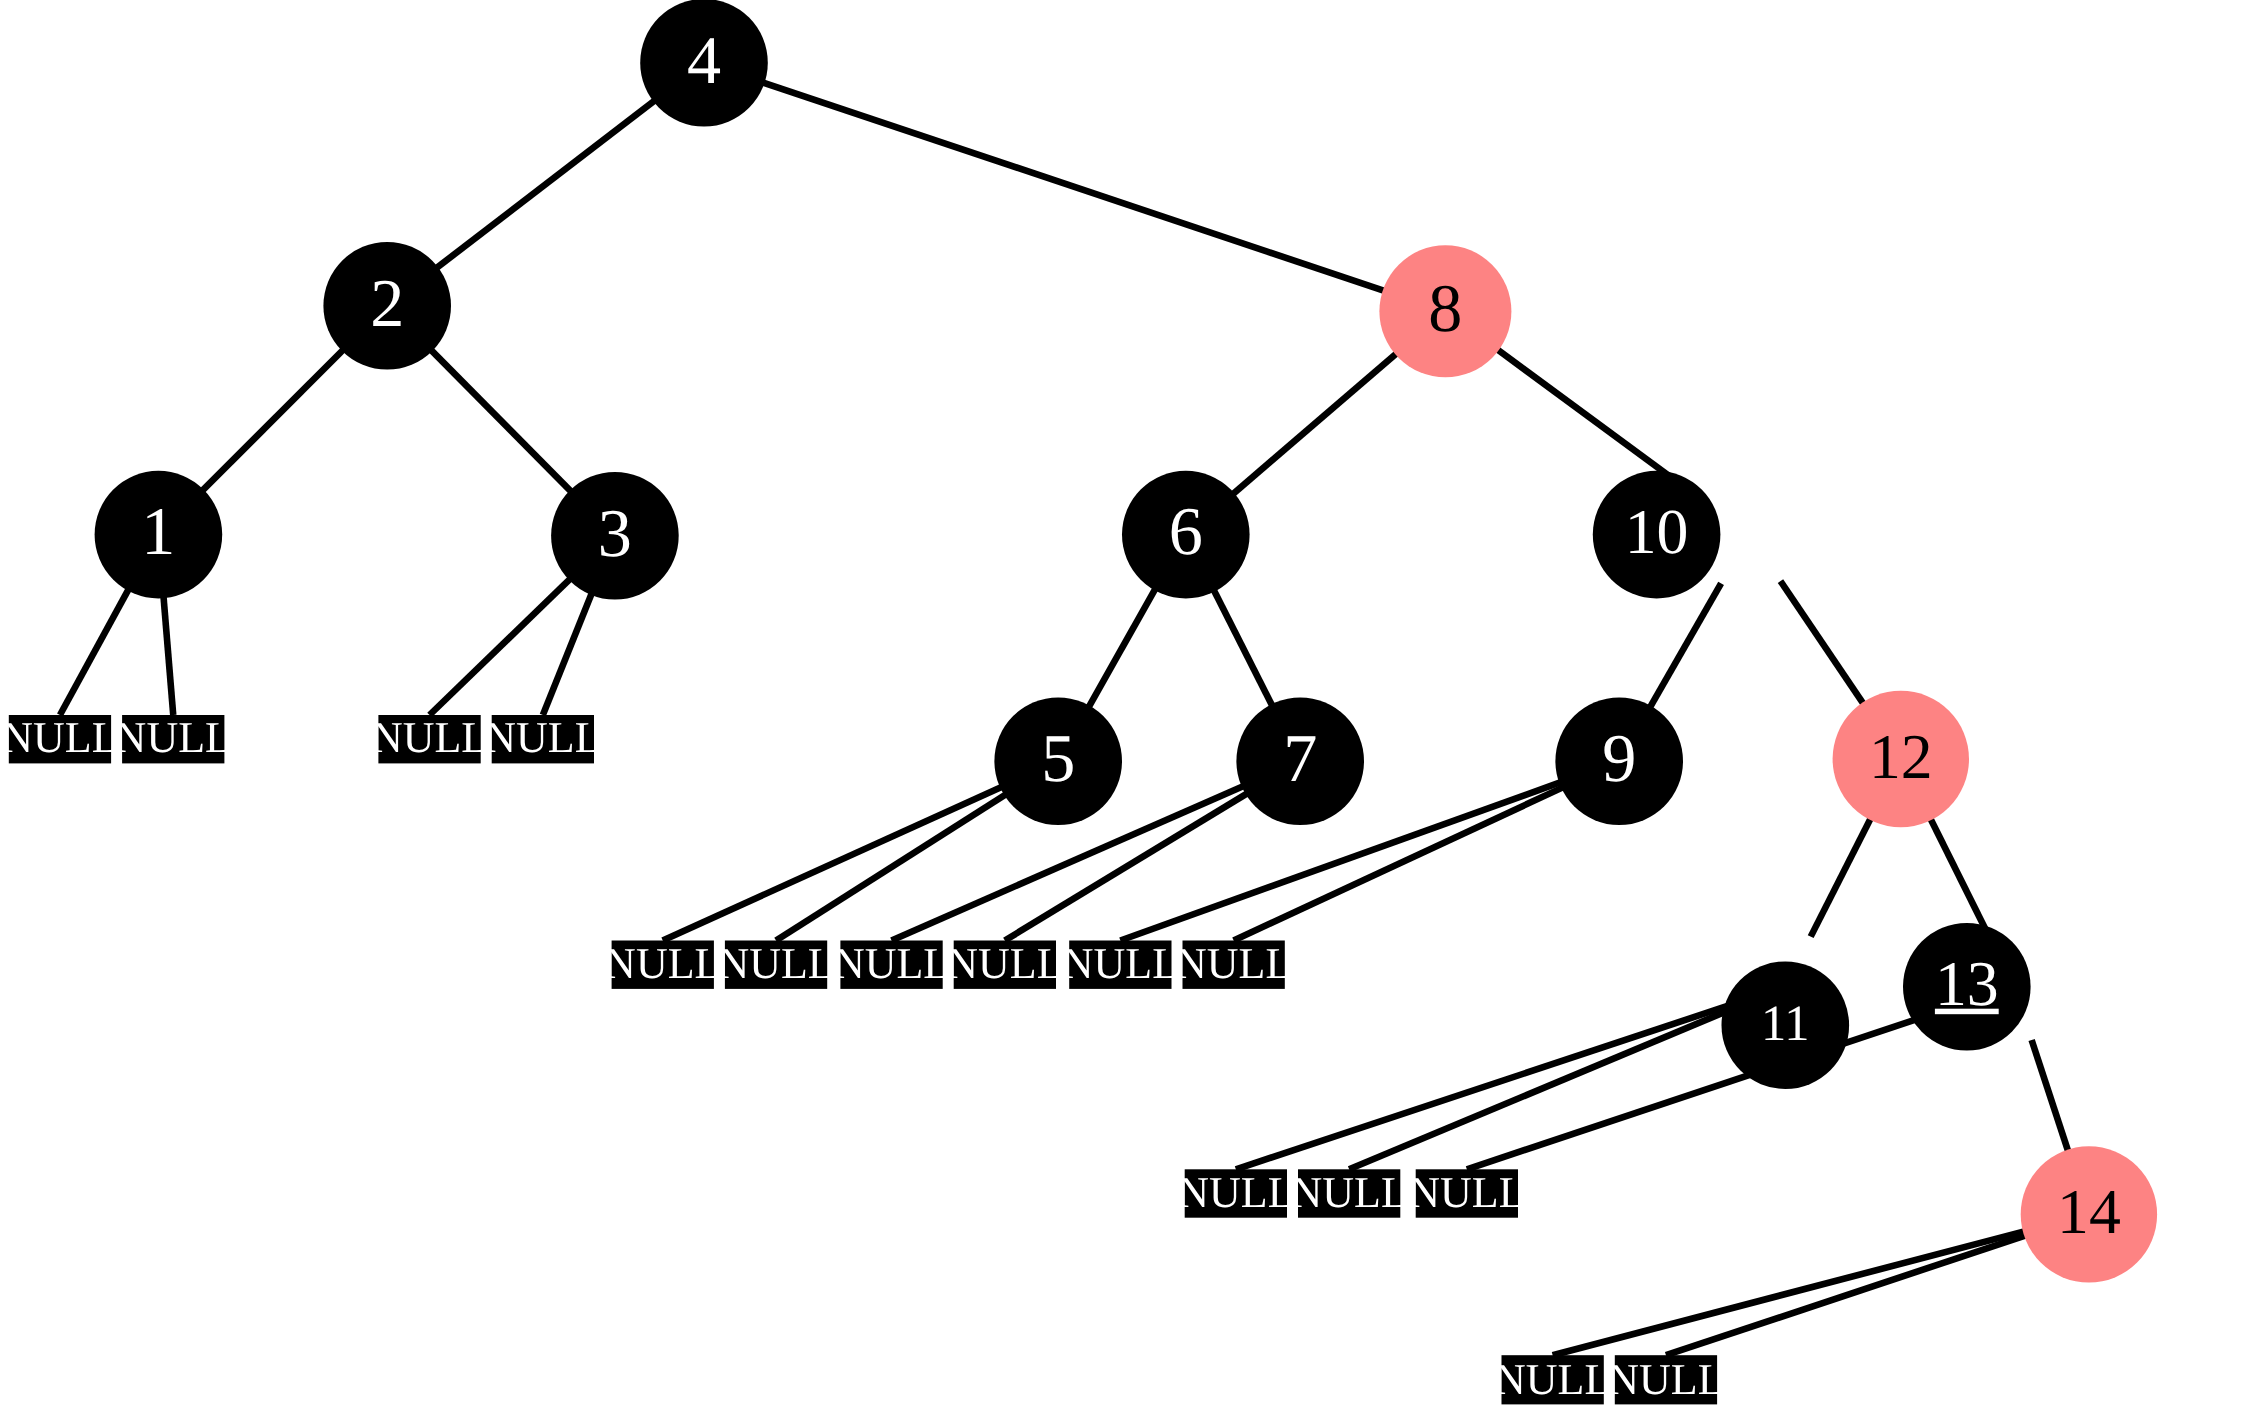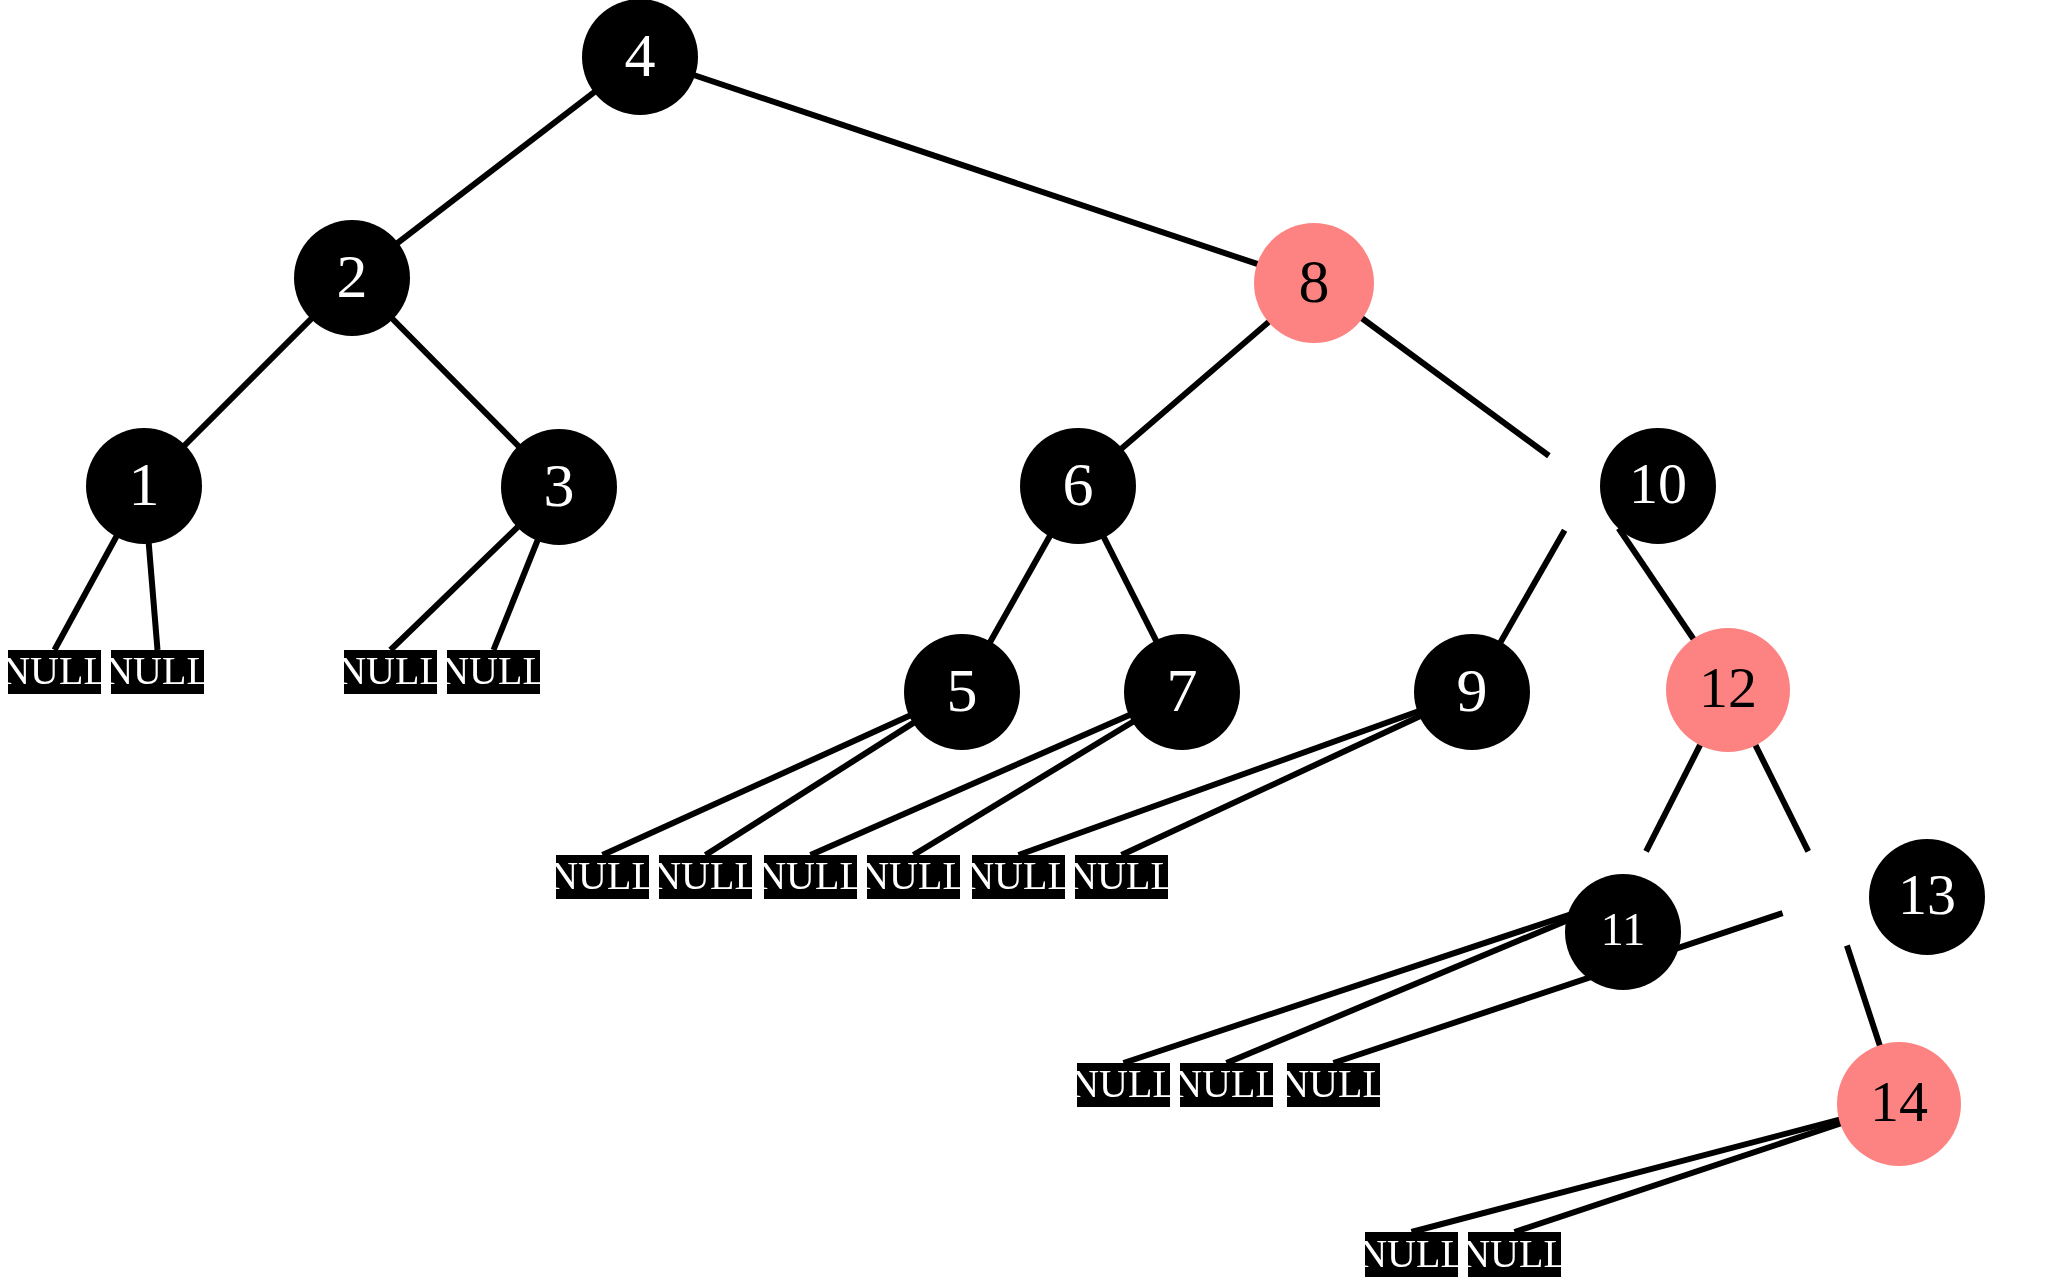--- a/index.html
+++ b/index.html
@@ -114,39 +114,39 @@
       </div>
       <div class="tree-node node-black" style="left: 86px; top: 428px; width: 116px; height: 116px; font-size: 62px;">
         <span class="node-label">1</span>
       </div>
       <div class="tree-node node-black" style="left: 501px; top: 429px; width: 116px; height: 116px; font-size: 62px;">
         <span class="node-label">3</span>
       </div>
       <div class="tree-node node-black" style="left: 1020px; top: 428px; width: 116px; height: 116px; font-size: 62px;">
         <span class="node-label">6</span>
       </div>
-      <div class="tree-node node-black" style="left: 1600px; top: 428px; width: 116px; height: 116px; font-size: 58px;">
+      <div class="tree-node node-black" style="left: 1448px; top: 428px; width: 116px; height: 116px; font-size: 58px;">
         <span class="node-label">10</span>
       </div>
       <div class="tree-node node-black" style="left: 904px; top: 634px; width: 116px; height: 116px; font-size: 62px;">
         <span class="node-label">5</span>
       </div>
       <div class="tree-node node-black" style="left: 1124px; top: 634px; width: 116px; height: 116px; font-size: 62px;">
         <span class="node-label">7</span>
       </div>
       <div class="tree-node node-black" style="left: 1414px; top: 634px; width: 116px; height: 116px; font-size: 62px;">
         <span class="node-label">9</span>
       </div>
       <div class="tree-node node-red" style="left: 1666px; top: 628px; width: 124px; height: 124px; font-size: 58px; align-items: center;">
         <span class="node-label">12</span>
       </div>
       <div class="tree-node node-black" style="left: 1565px; top: 874px; width: 116px; height: 116px; font-size: 46px;">
         <span class="node-label">11</span>
       </div>
-      <div class="tree-node node-black" style="left: 1869px; top: 839px; width: 116px; height: 116px; font-size: 58px;">
+      <div class="tree-node node-black" style="left: 1730px; top: 839px; width: 116px; height: 116px; font-size: 58px; text-decoration: underline;">
         <span class="node-label">13</span>
       </div>
       <div class="tree-node node-red" style="left: 1837px; top: 1042px; width: 124px; height: 124px; font-size: 58px;">
         <span class="node-label">14</span>
       </div>
       <div class="null-node" style="left: 8px; top: 650px; width: 93px; height: 44px;">
         <span class="null-label">NULL</span>
       </div>
       <div class="null-node" style="left: 111px; top: 650px; width: 93px; height: 44px;">
         <span class="null-label">NULL</span>

